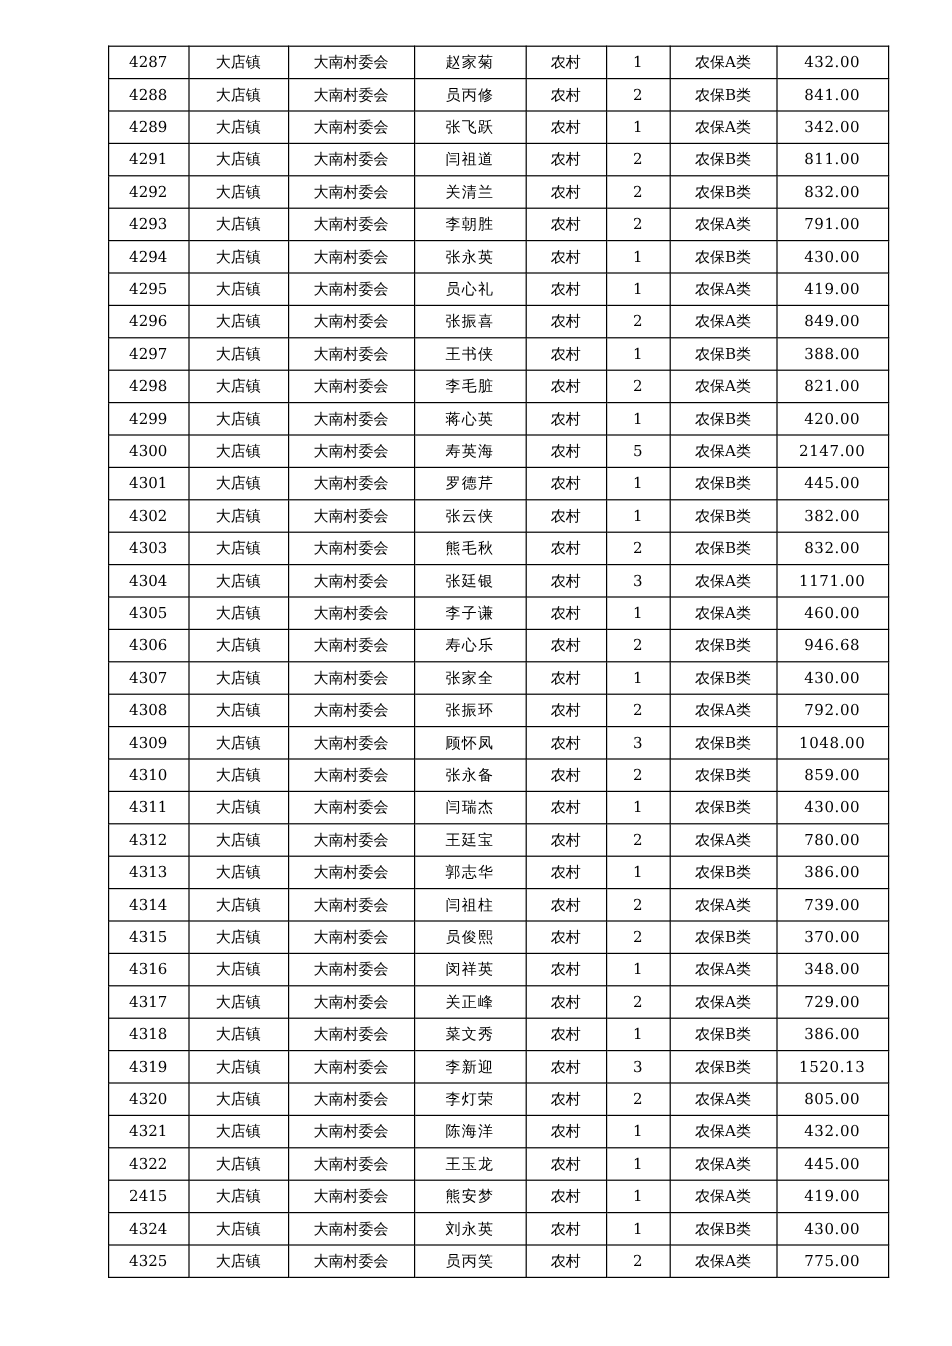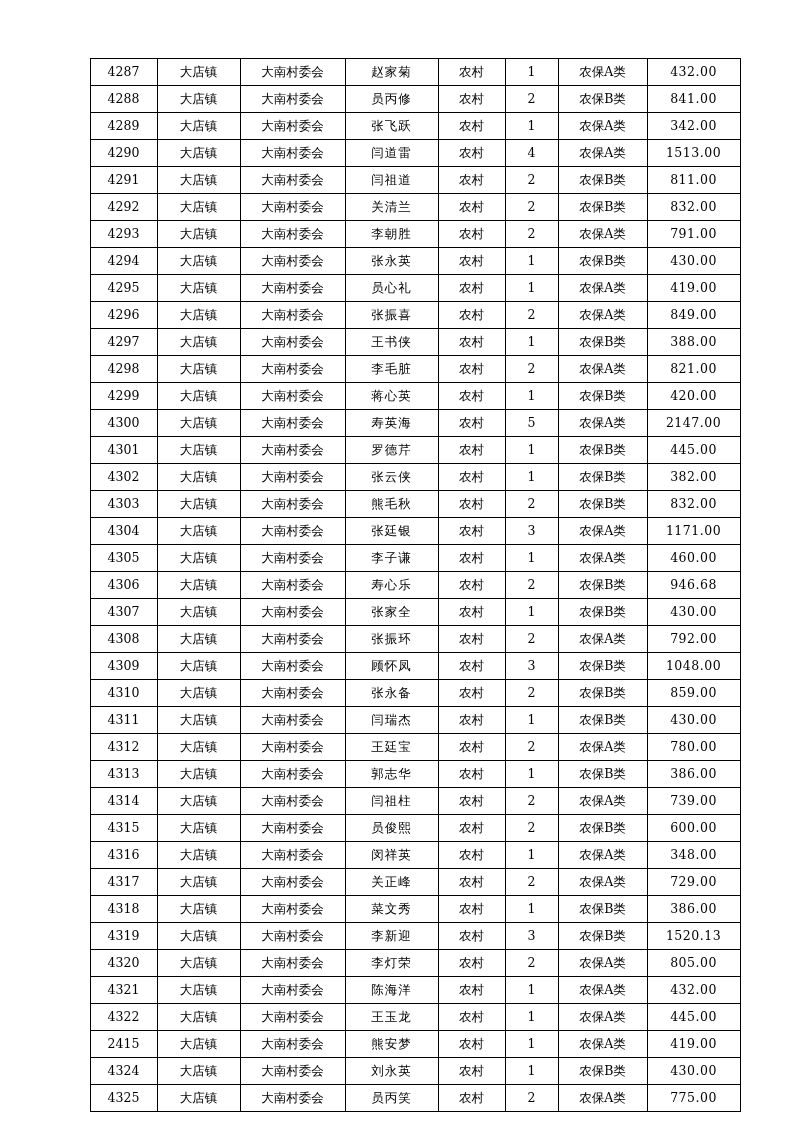--- a/index.html
+++ b/index.html
@@ -11,21 +11,21 @@
     width: 793px;
     height: 1122px;
     font-family: "DejaVu Sans", "Liberation Sans", sans-serif;
     color: #000000;
   }
   .page {
     position: relative;
     width: 793px;
     height: 1122px;
     box-sizing: border-box;
-    padding: 58px 0 0 0;
+    padding: 38px 0 0 0;
   }
   .table-wrap {
     margin: 0 auto;
     width: 614px;
   }
   table.data {
     border-collapse: collapse;
     width: 614px;
     table-layout: fixed;
   }
@@ -81,30 +81,20 @@
             <td class="c-id">4289</td>
             <td class="c-town">大店镇</td>
             <td class="c-village">大南村委会</td>
             <td class="c-name">张飞跃</td>
             <td class="c-type">农村</td>
             <td class="c-count">1</td>
             <td class="c-cat">农保A类</td>
             <td class="c-amount">342.00</td>
           </tr>
           <tr>
-            <td class="c-id">4290</td>
-            <td class="c-town">大店镇</td>
-            <td class="c-village">大南村委会</td>
-            <td class="c-name">闫道雷</td>
-            <td class="c-type">农村</td>
-            <td class="c-count">4</td>
-            <td class="c-cat">农保A类</td>
-            <td class="c-amount">1513.00</td>
-          </tr>
-          <tr>
             <td class="c-id">4291</td>
             <td class="c-town">大店镇</td>
             <td class="c-village">大南村委会</td>
             <td class="c-name">闫祖道</td>
             <td class="c-type">农村</td>
             <td class="c-count">2</td>
             <td class="c-cat">农保B类</td>
             <td class="c-amount">811.00</td>
           </tr>
           <tr>
@@ -338,21 +328,21 @@
             <td class="c-amount">739.00</td>
           </tr>
           <tr>
             <td class="c-id">4315</td>
             <td class="c-town">大店镇</td>
             <td class="c-village">大南村委会</td>
             <td class="c-name">员俊熙</td>
             <td class="c-type">农村</td>
             <td class="c-count">2</td>
             <td class="c-cat">农保B类</td>
-            <td class="c-amount">600.00</td>
+            <td class="c-amount">370.00</td>
           </tr>
           <tr>
             <td class="c-id">4316</td>
             <td class="c-town">大店镇</td>
             <td class="c-village">大南村委会</td>
             <td class="c-name">闵祥英</td>
             <td class="c-type">农村</td>
             <td class="c-count">1</td>
             <td class="c-cat">农保A类</td>
             <td class="c-amount">348.00</td>

